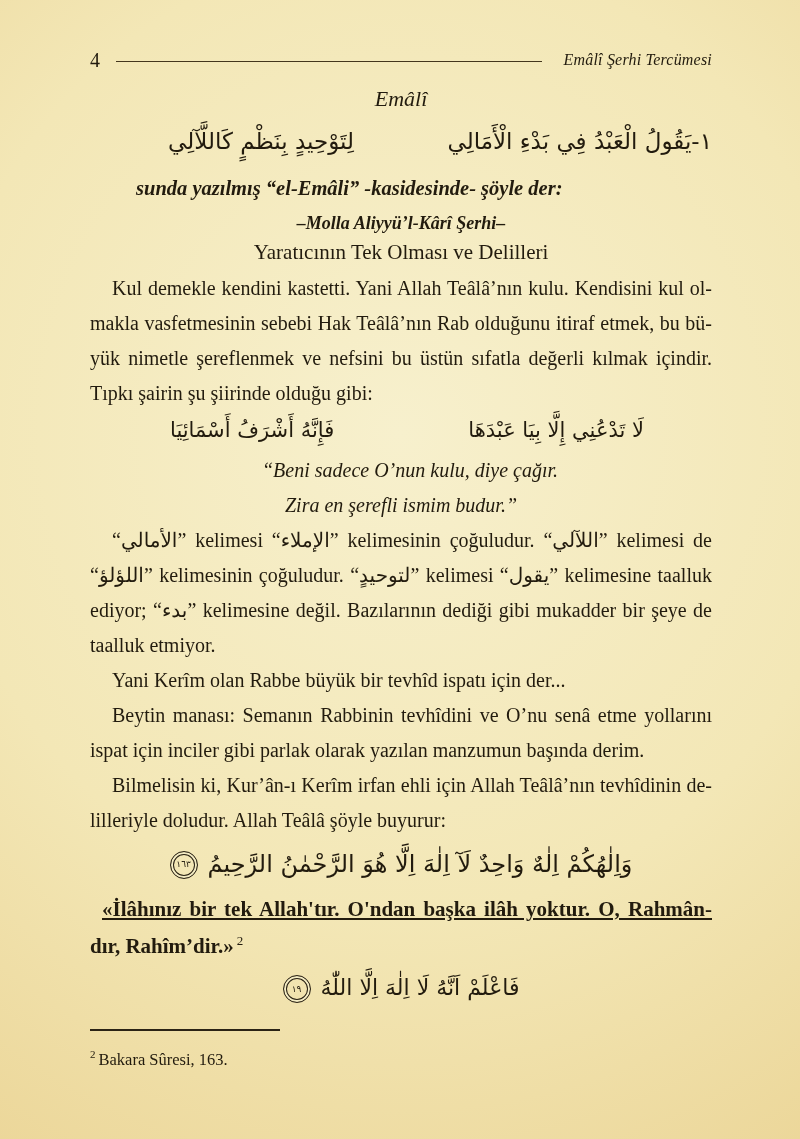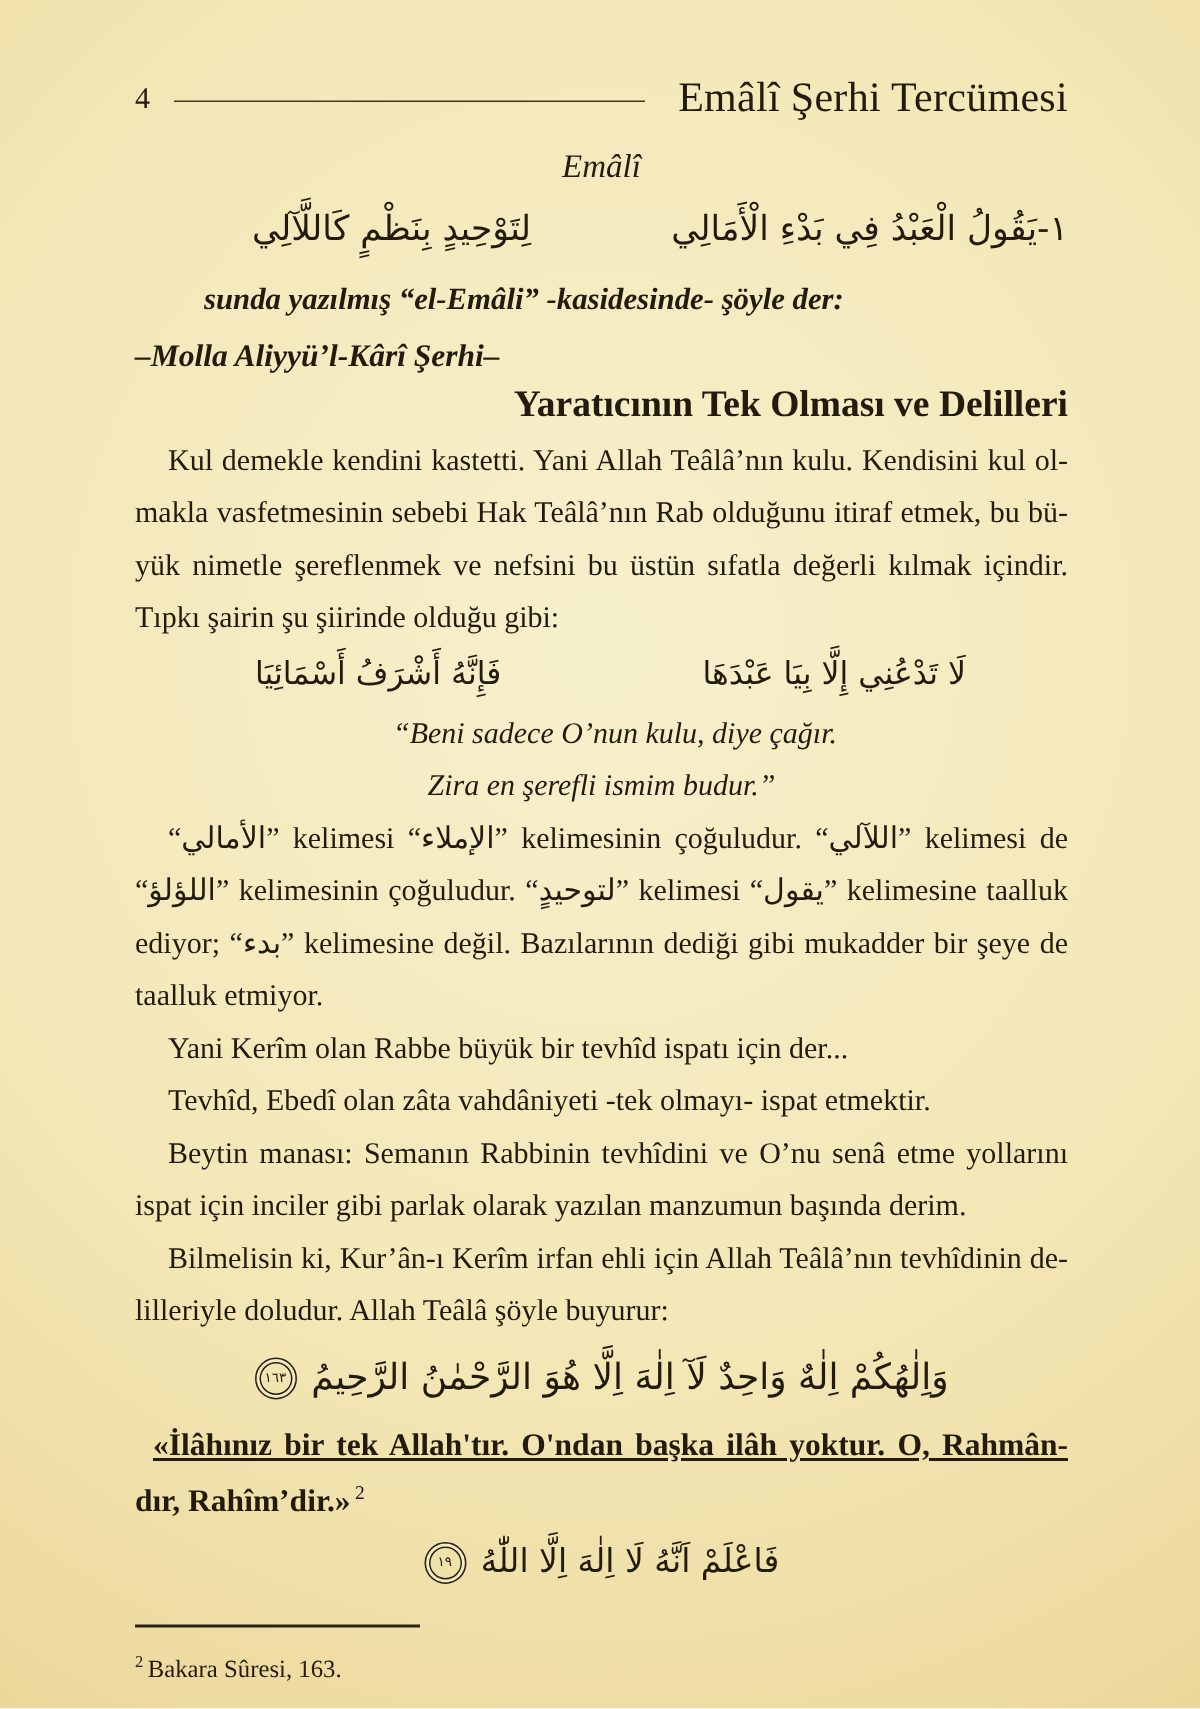--- a/index.html
+++ b/index.html
@@ -10,37 +10,37 @@
     padding:50px 88px 0 90px;
     background:radial-gradient(115% 85% at 50% 38%, #f7f0cd 0%, #f3e7b6 50%, #ecd79a 85%, #e8d18f 100%);
     font-family:"Liberation Serif", serif;
     color:#221b0e;
     overflow:hidden;
   }
   
   .header{display:flex;align-items:center;margin-bottom:16px;}
   .pagenum{font-size:20px;line-height:1;}
   .hrule{flex:1;height:0;border-top:1.5px solid #44361d;margin:2px 10px 0 16px;}
-  .htitle{font-size:28px;letter-spacing:.2px;margin-left:12px;}
+  .htitle{font-style:italic;font-size:16px;letter-spacing:.2px;margin-left:12px;}
   
   .doc-title{text-align:center;font-weight:normal;font-style:italic;font-size:22px;margin:4px 0 8px;}
   
   .bayt{display:flex;justify-content:space-between;direction:rtl;
         font-family:"DejaVu Sans", sans-serif;font-size:23px;line-height:1.9;}
   .bayt-1{padding:0 0 6px 78px;}
   .bayt-2{padding:0 68px 2px 80px;font-size:21px;}
   
   .line{font-size:20px;line-height:35px;}
   .fill{text-align:justify;text-align-last:justify;}
   .ind{text-indent:22px;}
   .intro .line{font-weight:bold;font-style:italic;font-size:20.5px;line-height:37px;}
   .intro .l1{text-indent:12px;}
   .intro .l2{margin-left:46px;}
-  .h-sharh{text-align:left;font-weight:bold;font-style:italic;font-size:21px;margin:6px 0 6px;}
-  .h-topic{text-align:right;font-weight:bold;font-size:25px;margin:2px 0 6px;}
+  .h-sharh{text-align:center;font-weight:bold;font-style:italic;font-size:18px;margin:6px 0 6px;}
+  .h-topic{text-align:center;font-weight:normal;font-size:21px;margin:2px 0 6px;}
   .quote-italic .line{font-style:italic;text-align:center;}
   .quote-italic .l1{text-indent:18px;}
   .quote-bold .line{font-weight:bold;font-size:21px;line-height:37px;}
   .quote-bold .l1{text-indent:12px;text-decoration:underline;}
   sup.fnref{font-size:13px;font-weight:normal;vertical-align:super;line-height:0;margin-left:3px;}
   
   .ayah{text-align:center;direction:rtl;font-family:"DejaVu Sans", sans-serif;
         font-size:24px;line-height:1.9;margin:4px 0 4px;}
   .ayah-2{font-size:22px;margin-top:2px;}
   .ayah-marker{
@@ -97,21 +97,20 @@
   </div>
 
   <div>
     <div class="line ind fill">“الأمالي” kelimesi “الإملاء” kelimesinin çoğuludur. “اللآلي” kelimesi de</div>
     <div class="line fill">“اللؤلؤ” kelimesinin çoğuludur. “لتوحيدٍ” kelimesi “يقول” kelimesine taalluk</div>
     <div class="line fill">ediyor; “بدء” kelimesine değil. Bazılarının dediği gibi mukadder bir şeye de</div>
     <div class="line">taalluk etmiyor.</div>
   </div>
 
   <div class="line ind">Yani Kerîm olan Rabbe büyük bir tevhîd ispatı için der...</div>
-  <div class="line ind">Tevhîd, Ebedî olan zâta vahdâniyeti -tek olmayı- ispat etmektir.</div>
 
   <div>
     <div class="line ind fill">Beytin manası: Semanın Rabbinin tevhîdini ve O’nu senâ etme yollarını</div>
     <div class="line">ispat için inciler gibi parlak olarak yazılan manzumun başında derim.</div>
   </div>
 
   <div>
     <div class="line ind fill">Bilmelisin ki, Kur’ân-ı Kerîm irfan ehli için Allah Teâlâ’nın tevhîdinin de-</div>
     <div class="line">lilleriyle doludur. Allah Teâlâ şöyle buyurur:</div>
   </div>

